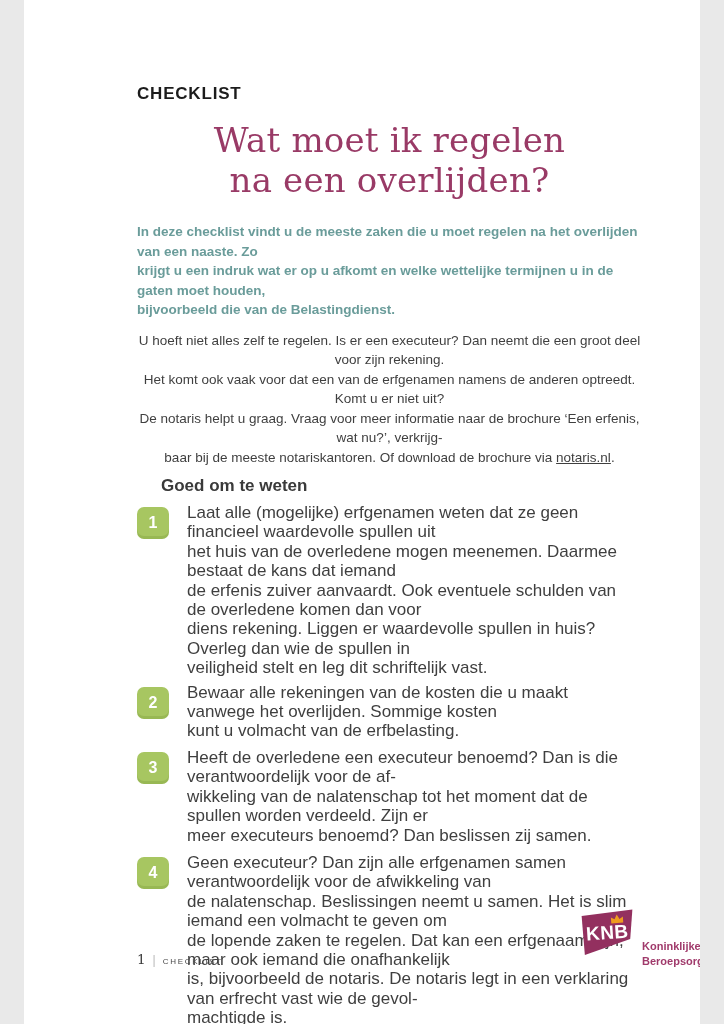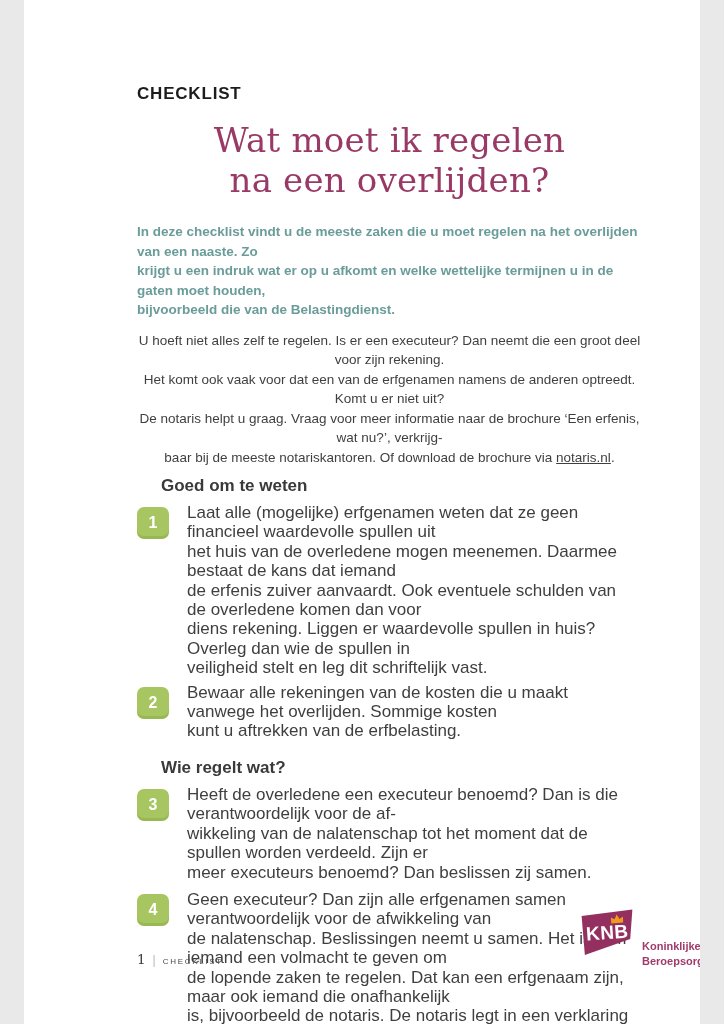--- a/index.html
+++ b/index.html
@@ -107,24 +107,23 @@
       <div class="itext ml">Laat alle (mogelijke) erfgenamen weten dat ze geen financieel waardevolle spullen uit
 het huis van de overledene mogen meenemen. Daarmee bestaat de kans dat iemand
 de erfenis zuiver aanvaardt. Ook eventuele schulden van de overledene komen dan voor
 diens rekening. Liggen er waardevolle spullen in huis? Overleg dan wie de spullen in
 veiligheid stelt en leg dit schriftelijk vast.</div>
     </div>
 
     <div class="row mt5">
       <div class="badge">2</div>
       <div class="itext ml">Bewaar alle rekeningen van de kosten die u maakt vanwege het overlijden. Sommige kosten
-kunt u aftrekken van de erfbelasting.</div>
+kunt u volmacht van de erfbelasting.</div>
     </div>
 
-    <h2 class="h2-s2">Wie regelt wat?</h2>
 
     <div class="row mt7">
       <div class="badge">3</div>
       <div class="itext ml">Heeft de overledene een executeur benoemd? Dan is die verantwoordelijk voor de af-
 wikkeling van de nalatenschap tot het moment dat de spullen worden verdeeld. Zijn er
 meer executeurs benoemd? Dan beslissen zij samen.</div>
     </div>
 
     <div class="row mt8">
       <div class="badge">4</div>

